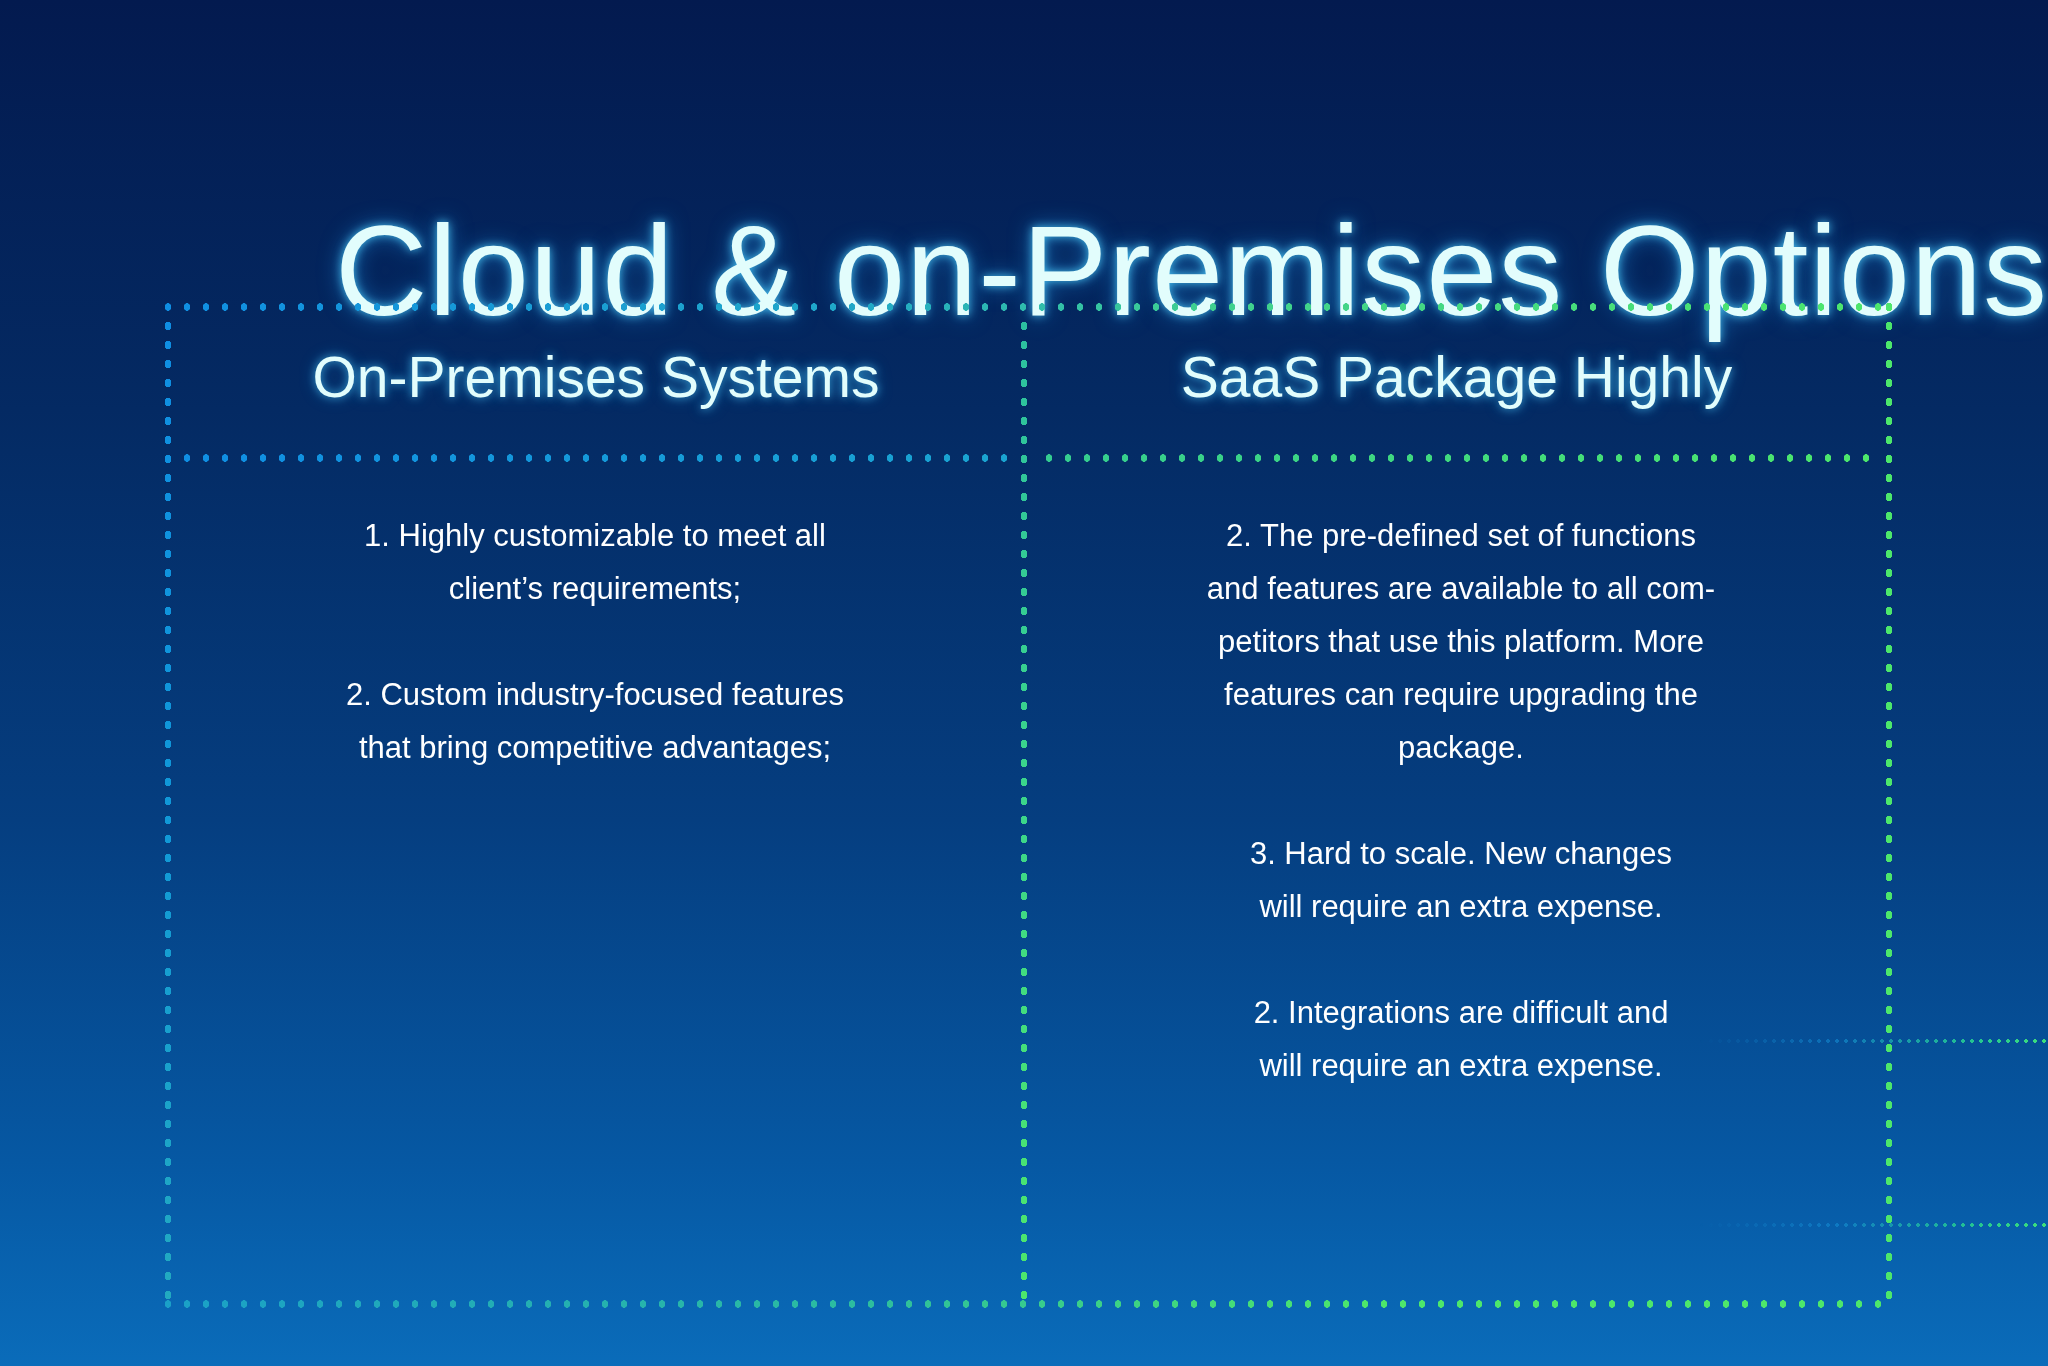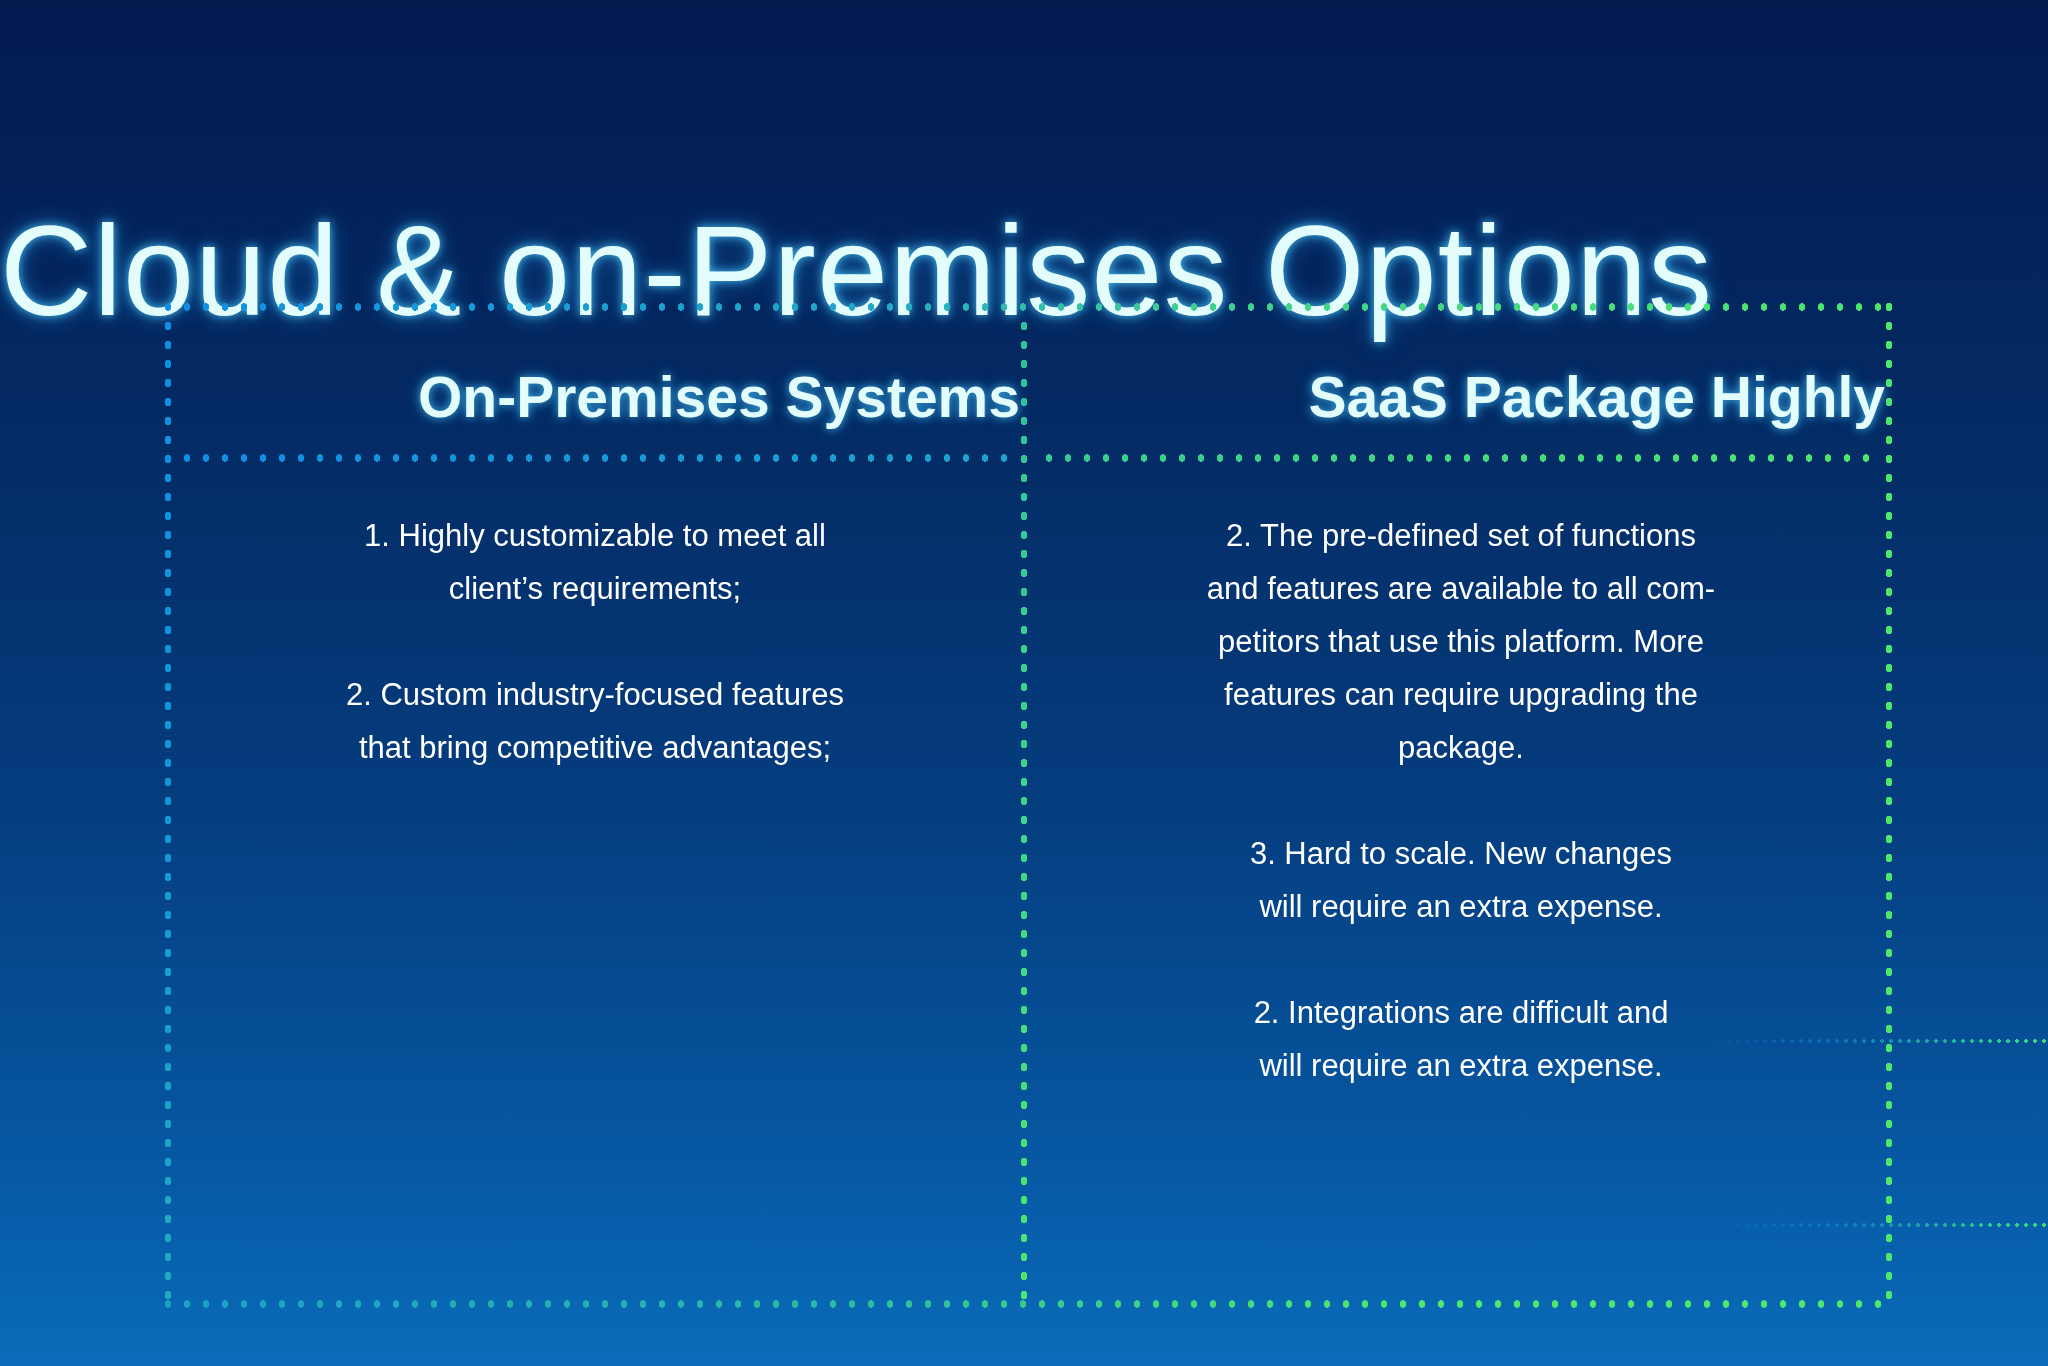--- a/index.html
+++ b/index.html
@@ -2,21 +2,21 @@
 <html><head>
 <meta charset="utf-8">
 <style>
   html, body { margin:0; padding:0; }
   body {
     width:2048px; height:1366px; overflow:hidden; position:relative;
     background: linear-gradient(180deg, #031a4f 0%, #042a63 30%, #053e80 60%, #0658a3 85%, #0a6cba 100%);
     font-family: "Liberation Sans", "DejaVu Sans", sans-serif;
   }
   .title {
-    position:absolute; left:0; top:110px; width:2048px; text-align:left;
+    position:absolute; left:0; top:110px; width:2048px; text-align:right;
     font-size:128px; font-weight:normal; color:#e2fdfc; letter-spacing:1px;
     text-shadow: 0 0 10px rgba(80,210,255,0.85), 0 0 22px rgba(40,170,255,0.55);
     line-height:150px;
   }
   .grad-line {
     position:absolute;
     -webkit-mask-size:19px 8px; mask-size:19px 8px;
   }
   .h-grad {
     background: linear-gradient(90deg, #0f8ee3 0%, #20a8c8 40%, #3fd090 60%, #4de76b 100%);
@@ -35,24 +35,23 @@
   }
   .faint {
     position:absolute; height:4px;
     background: linear-gradient(90deg, rgba(20,120,200,0) 0%, rgba(20,140,210,0.6) 40%, #24c890 80%, #3ee07a 100%);
     -webkit-mask-image: radial-gradient(circle 2px at 2px 2px, #000 90%, transparent 100%);
     mask-image: radial-gradient(circle 2px at 2px 2px, #000 90%, transparent 100%);
     -webkit-mask-size:9px 4px; mask-size:9px 4px;
     -webkit-mask-repeat:repeat-x; mask-repeat:repeat-x;
   }
   .col-header {
-    position:absolute; top:352px; height:90px; line-height:90px; text-align:right;
+    position:absolute; top:332px; height:90px; line-height:90px; text-align:center;
     font-size:57px; color:#e2fdfc;
     text-shadow: 0 0 8px rgba(80,210,255,0.7), 0 0 16px rgba(40,170,255,0.4);
-    font-weight: bold;
   }
   .col-body {
     position:absolute; top:509px; text-align:center; color:#ffffff;
     font-size:31px; line-height:53px;
   }
   .col-body p { margin:0 0 53px 0; white-space:pre-line; }
 </style>
 </head>
 <body>
 

